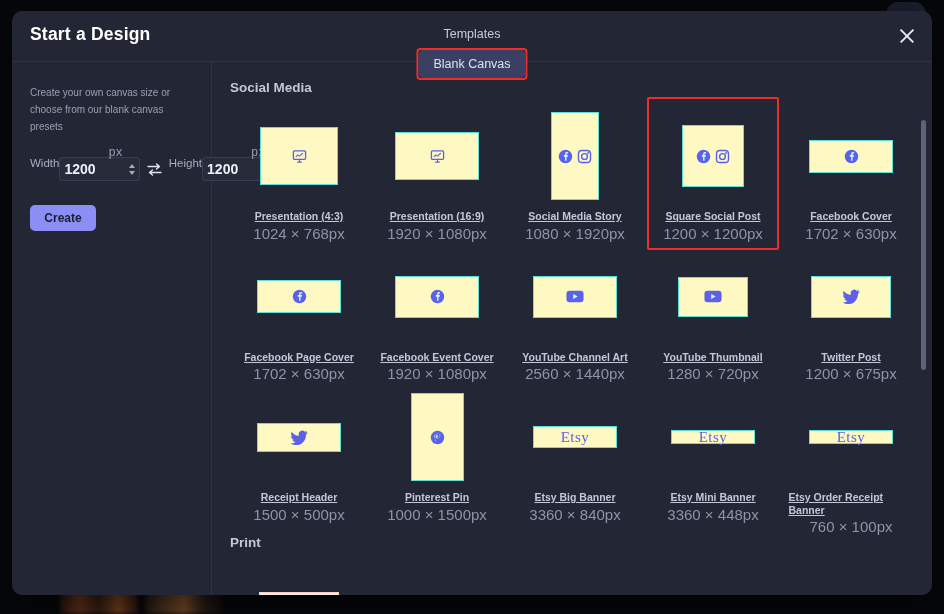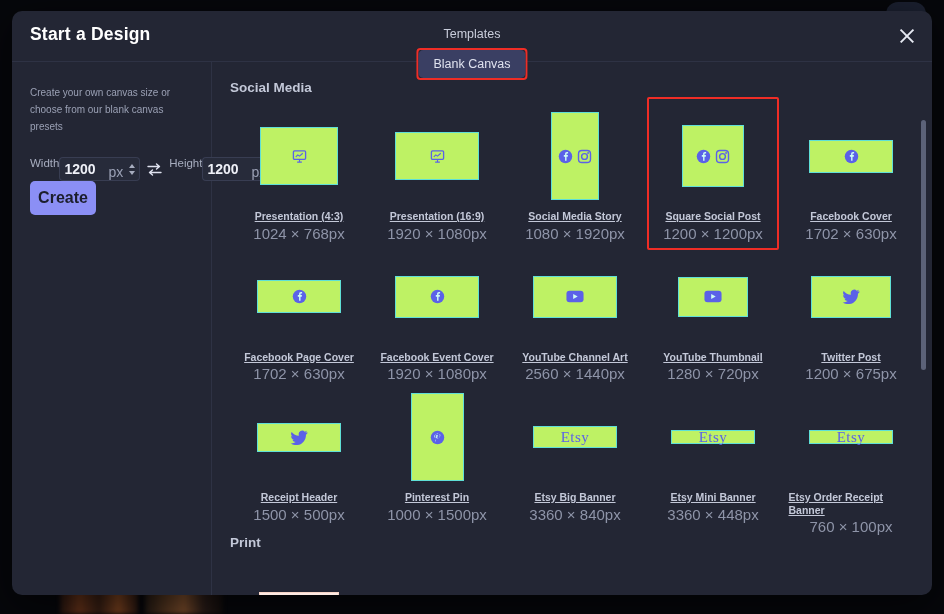--- a/index.html
+++ b/index.html
@@ -177,25 +177,26 @@
     font-family: "Liberation Sans", sans-serif;
     outline: none;
     box-sizing: border-box;
   }
   .unit-box {
     background: #272b3a;
     border: 1px solid #383d52;
     border-left: none;
     border-right: none;
     color: #9aa0b4;
-    font-size: 14px;
+    font-size: 12px;
     display: flex;
     align-items: flex-end;
-    padding: 0 2px 0 0;
+    padding: 0 2px 20px 0;
     box-sizing: border-box;
+    font-family: Liberation Mono, monospace;
   }
   .spin-box {
     width: 15px;
     background: #272b3a;
     border: 1px solid #383d52;
     border-left: none;
     border-radius: 0 4px 4px 0;
     display: flex;
     flex-direction: column;
     justify-content: center;
@@ -210,26 +211,26 @@
   #swap-button {
     width: 22px;
     height: 24px;
     display: flex;
     align-items: center;
     justify-content: center;
     cursor: pointer;
     margin-bottom: 0;
   }
   #create-button {
-    margin-top: 0;
+    margin-top: 24px;
     width: 66px;
-    height: 34px;
+    height: 26px;
     background: #8b8ff5;
     color: #1b1e2c;
-    font-size: 16px;
+    font-size: 12px;
     font-weight: bold;
     border: none;
     border-radius: 5px;
     cursor: pointer;
     font-family: "Liberation Sans", sans-serif;
   }
 
   
   #presets-panel {
     flex: 1;
@@ -257,21 +258,21 @@
     padding-top: 6px;
   }
   .thumb-area {
     height: 98px;
     display: flex;
     align-items: center;
     justify-content: center;
     width: 100%;
   }
   .thumb {
-    background: #bef264;
+    background: #fef9c3;
     border: 1.5px solid #5fdfd6;
     display: flex;
     align-items: center;
     justify-content: center;
     box-sizing: border-box;
   }
   .thumb.print {
     background: #fdeae2;
     border: 1.5px solid #f6d4c6;
   }

